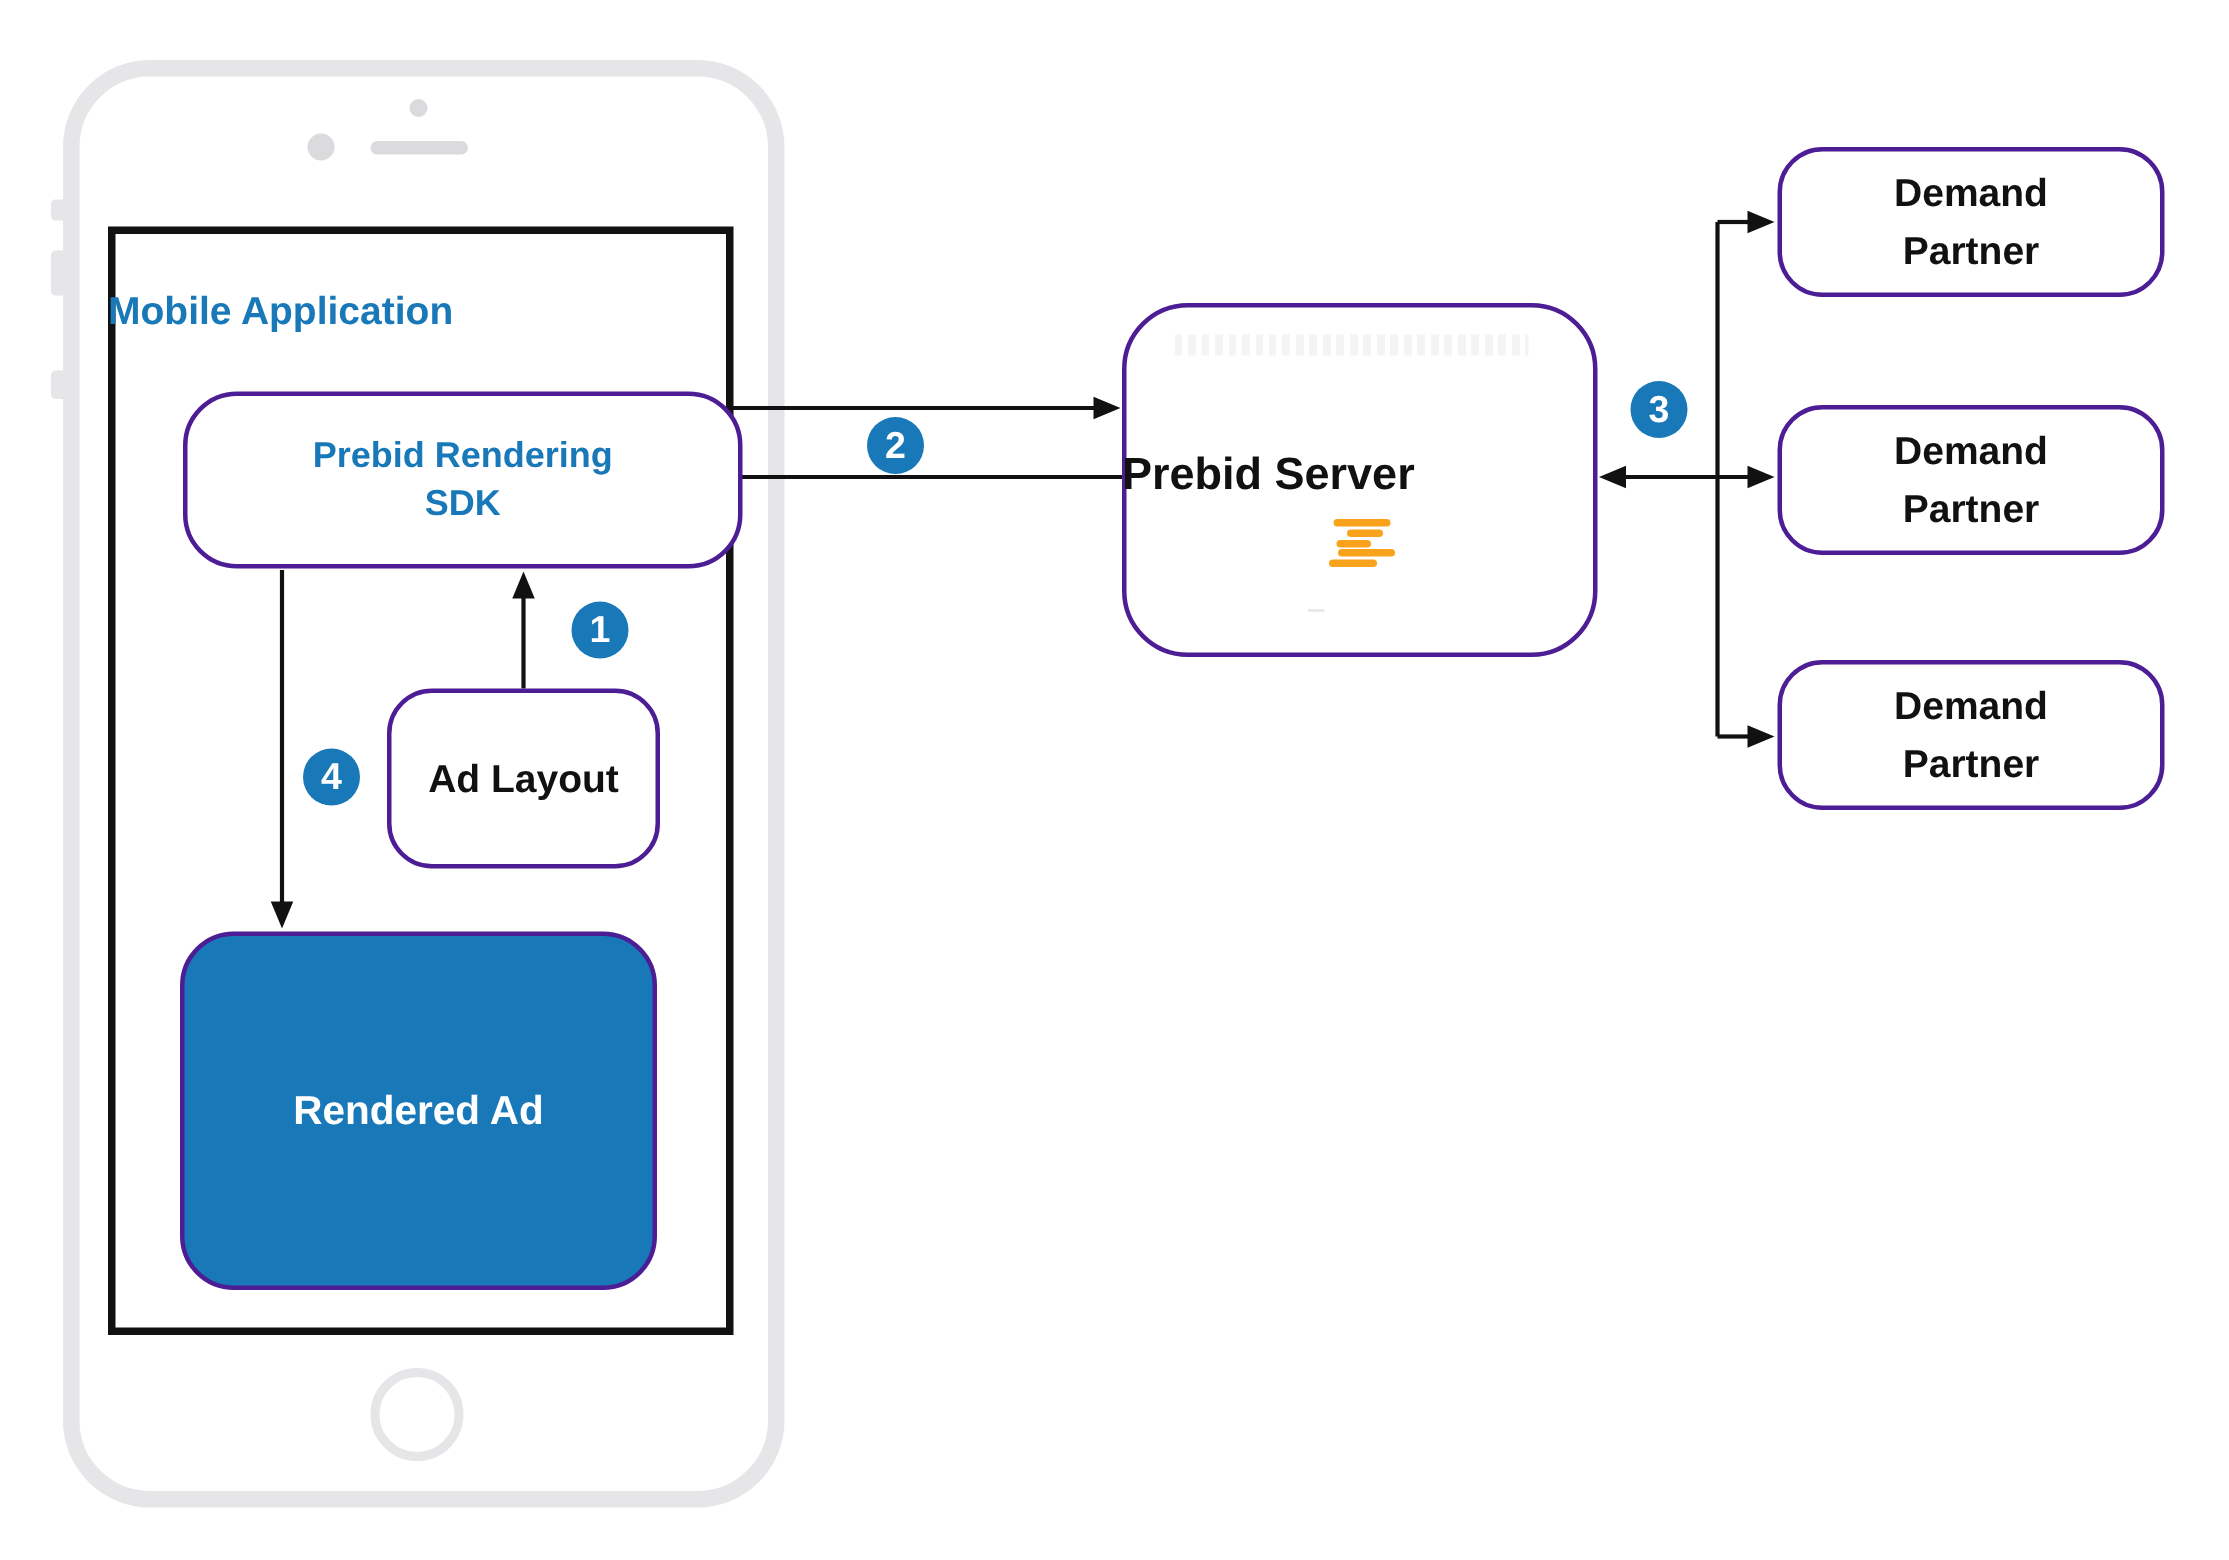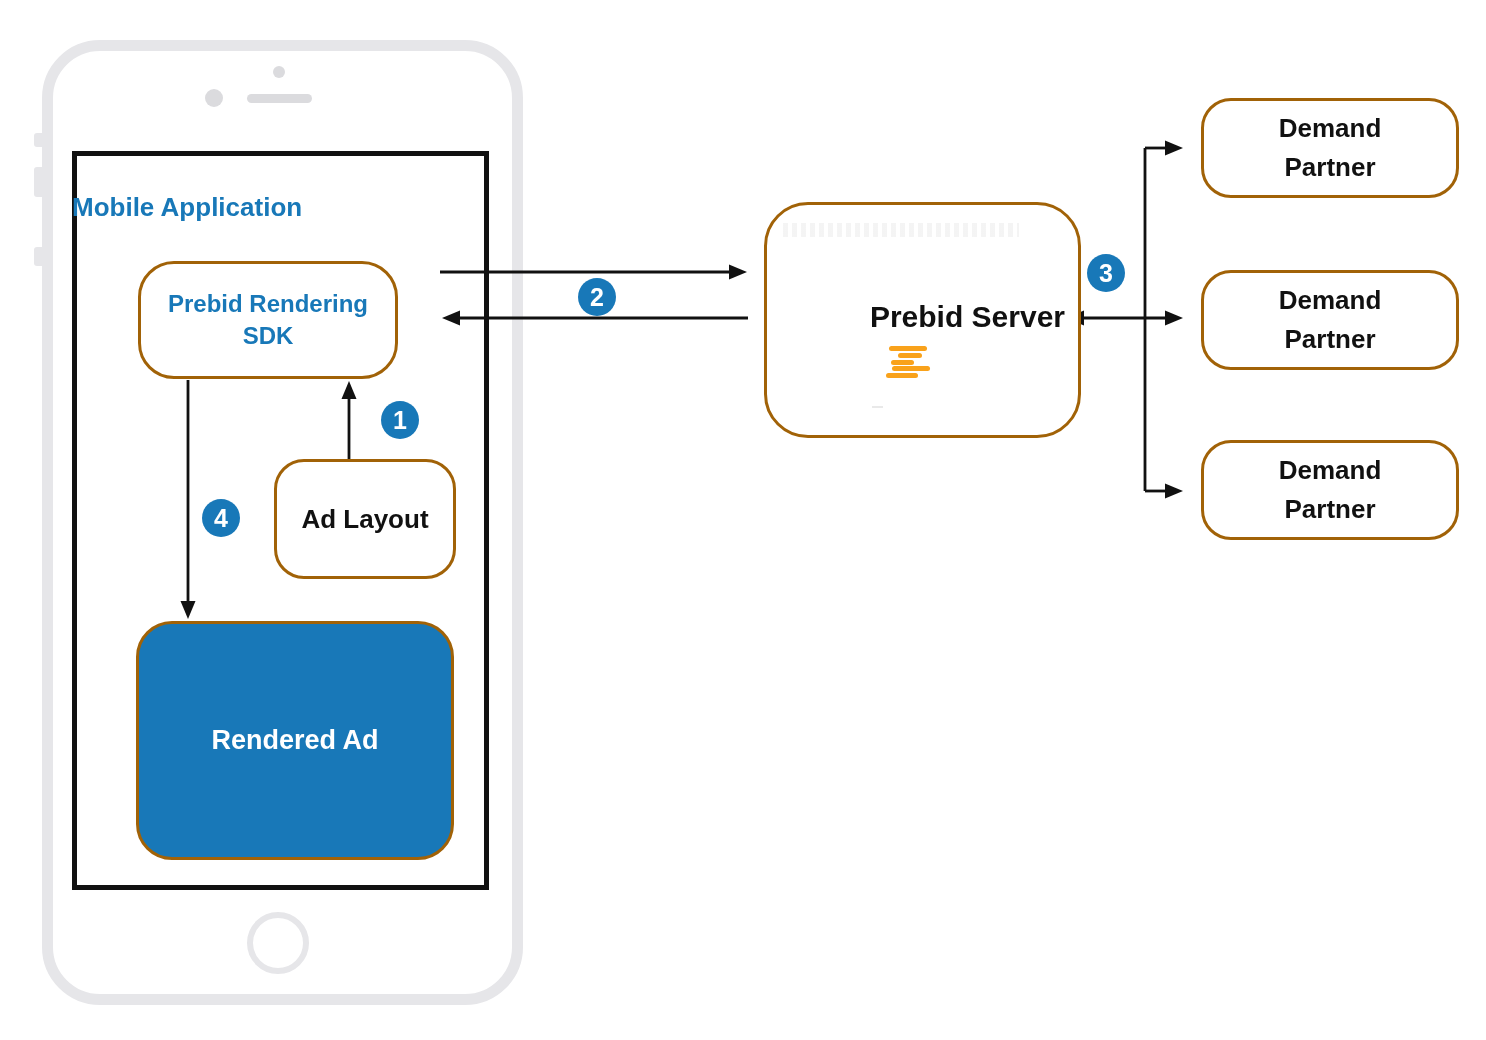--- a/index.html
+++ b/index.html
@@ -52,28 +52,28 @@
     box-sizing: border-box; z-index: 3;
   }
   .app-title {
     left: 72px; top: 192px; width: 417px;
     font-size: 26px; font-weight: bold;
     color: #1878b8; z-index: 5;
   }
 
   
   .node {
-    box-sizing: border-box; border: 3px solid #a16207;
+    box-sizing: border-box; border: 3px solid #4c1d95;
     border-radius: 32px; background: #ffffff;
     display: flex; align-items: center; justify-content: center;
-    text-align: center; z-index: 5; margin-left: 16px;
+    text-align: center; z-index: 5;
   }
   .node-label { white-space: pre-line; }
 
-  .sdk-box { left: 122px; top: 261px; width: 260px; height: 118px; border-radius: 36px; }
+  .sdk-box { left: 122px; top: 261px; width: 373px; height: 118px; border-radius: 36px; }
   .sdk-box .node-label { font-size: 24px; font-weight: bold; color: #1878b8; line-height: 1.35; }
 
   .adlayout-box { left: 258px; top: 459px; width: 182px; height: 120px; border-radius: 30px; }
   .adlayout-box .node-label { font-size: 26px; font-weight: bold; color: #111111; }
 
   .rendered-ad-box {
     left: 120px; top: 621px; width: 318px; height: 239px;
     background: #1878b8; border-radius: 36px;
   }
   .rendered-ad-box .node-label { font-size: 27px; font-weight: bold; color: #ffffff; }
@@ -81,21 +81,21 @@
   .server-box {
     left: 748px; top: 202px; width: 317px; height: 236px;
     border-radius: 44px; flex-direction: column; justify-content: flex-start;
   }
   .server-watermark {
     left: 783px; top: 223px; width: 236px; height: 14px;
     background: repeating-linear-gradient(90deg, #f3f3f3 0 5px, #ffffff 5px 9px);
     z-index: 6; opacity: 0.9;
   }
   .server-title {
-    left: 748px; top: 300px; width: 317px; text-align: right;
+    left: 748px; top: 300px; width: 317px; text-align: left;
     font-size: 30px; font-weight: bold; color: #111111; z-index: 6;
   }
   .prebid-icon { left: 884px; top: 346px; width: 48px; height: 34px; z-index: 6; }
   .prebid-icon .bar {
     position: absolute; height: 5px; border-radius: 2.5px; background: #f9a21b;
   }
   .pb1 { left: 5px;  top: 0px;  width: 38px; }
   .pb2 { left: 14px; top: 7px;  width: 24px; }
   .pb3 { left: 7px;  top: 14px; width: 23px; }
   .pb4 { left: 8px;  top: 20px; width: 38px; }

